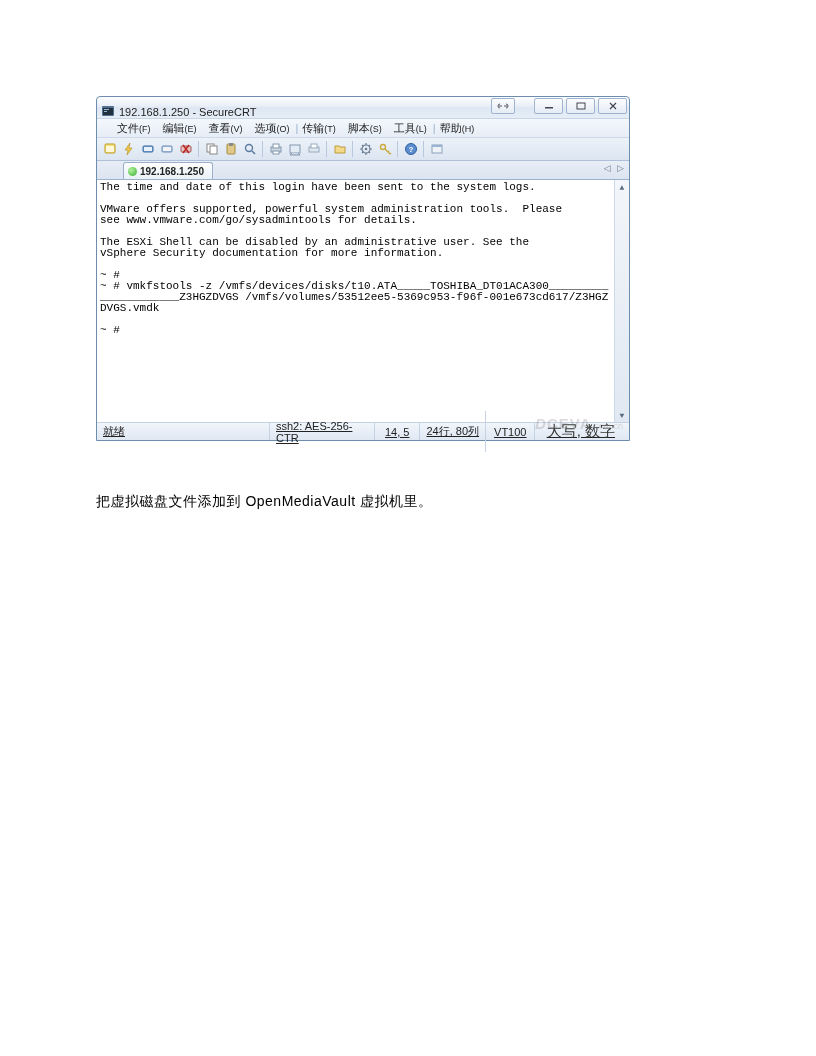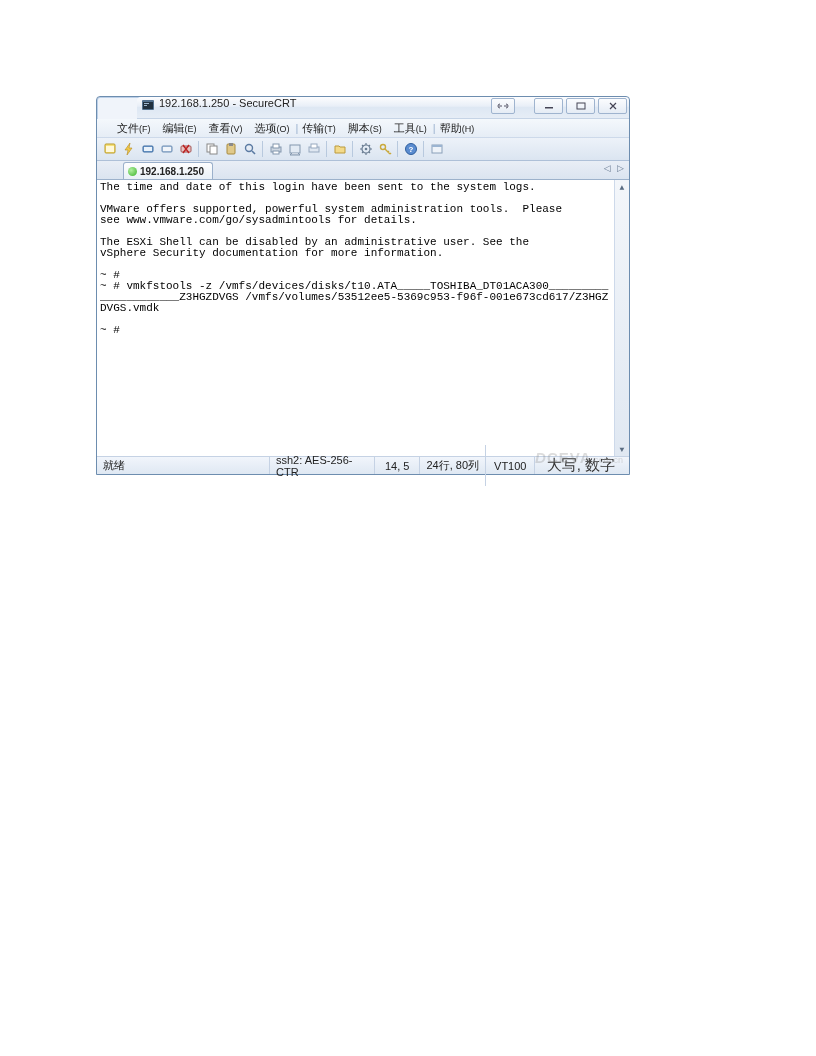--- a/index.html
+++ b/index.html
@@ -22,25 +22,24 @@
     background: #f0f4fa;
     box-shadow: 0 0 0 1px #bcd0e8 inset;
   }
   .title-bar {
     height: 21px;
     background: linear-gradient(#fdfdfe, #e8eef7 45%, #dde7f3 46%, #e6edf6);
     border-bottom: 1px solid #c6d4e6;
     border-radius: 4px 4px 0 0;
     position: relative;
     display: flex;
-    align-items: flex-start;
+    align-items: flex-end;
     font-size: 11px;
     color: #222;
     padding-left: 2px;
-    margin-left: 40px;
   }
   .title-bar .icon-app {
     width: 14px; height: 14px;
     margin: 1px 4px 0 2px;
     display: inline-flex;
     align-items: center;
     justify-content: center;
   }
   .title-buttons {
     position: absolute;
@@ -115,21 +114,21 @@
     gap: 3px;
     margin-left: 24px;
   }
   .tab .dot { width:9px; height:9px; border-radius:50%; background: radial-gradient(circle at 35% 35%, #b2f0a0, #3ab22b); display:inline-block; }
   .tab-nav { position:absolute; right:3px; top:2px; font-size:9px; color:#6a7c93; letter-spacing:2px; }
   .terminal {
     background:#ffffff;
     font-family: "Courier New", monospace;
     font-size: 11px;
     color: #000;
-    height: 276px;
+    height: 242px;
     position: relative;
     display: flex;
   }
   .terminal-content {
     padding: 2px 3px;
     line-height: 1.0;
     white-space: pre-wrap;
     word-break: break-all;
     flex: 1;
   }
@@ -148,20 +147,21 @@
   .scroll-btn-down { bottom:0; }
   .status-bar {
     height: 17px;
     background: linear-gradient(#f1f5fb,#dfe8f3);
     border-top: 1px solid #c5d2e4;
     font-size: 11px;
     color: #222;
     display: flex;
     align-items: center;
     position: relative;
+    text-decoration: underline;
   }
   .status-cell {
     padding: 0 6px;
     border-right: 1px solid #c5d2e4;
     height:100%;
     display:flex;
     align-items:center;
   }
   .status-cell.first { width: 160px; }
   .status-cell.ssh { width: 92px; }
@@ -387,14 +387,15 @@
       <div class="status-cell rc">24行, 80列</div>
       <div class="status-cell vt">VT100</div>
       <div class="status-right">大写, 数字</div>
       <div class="watermark">
         <span style="font-style:italic;">D</span><span>C</span>EVA<span class="faded">.com.cn</span>
       </div>
     </div>
 
   </div>
 
+  <div class="caption">把虚拟磁盘文件添加到 OpenMediaVault 虚拟机里。</div>
 
 </div>
 
 </body></html>

